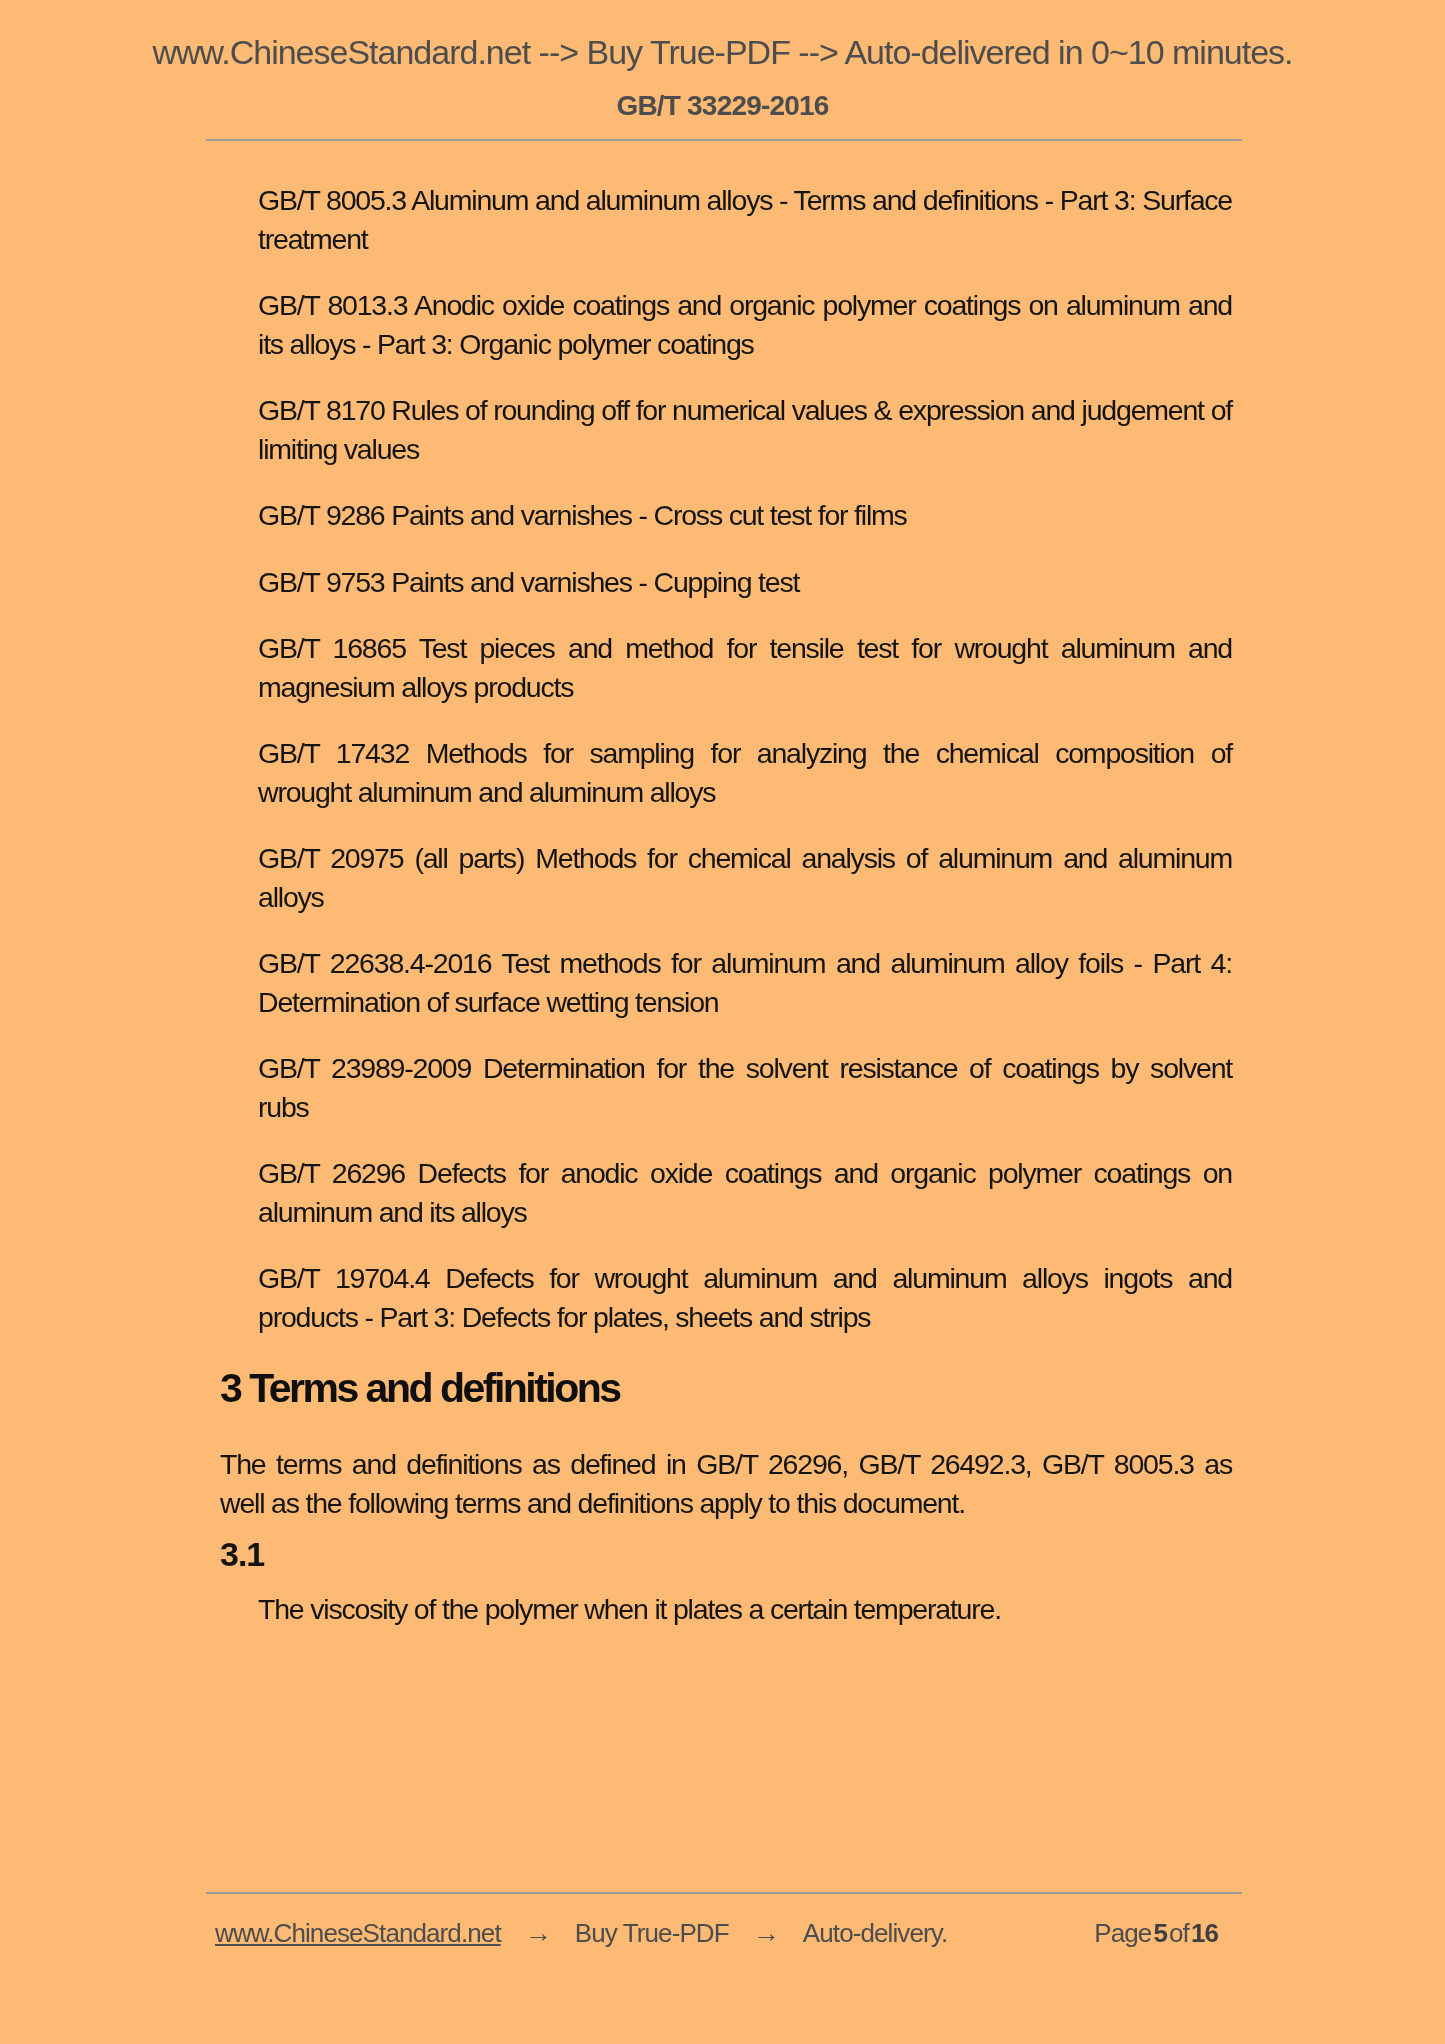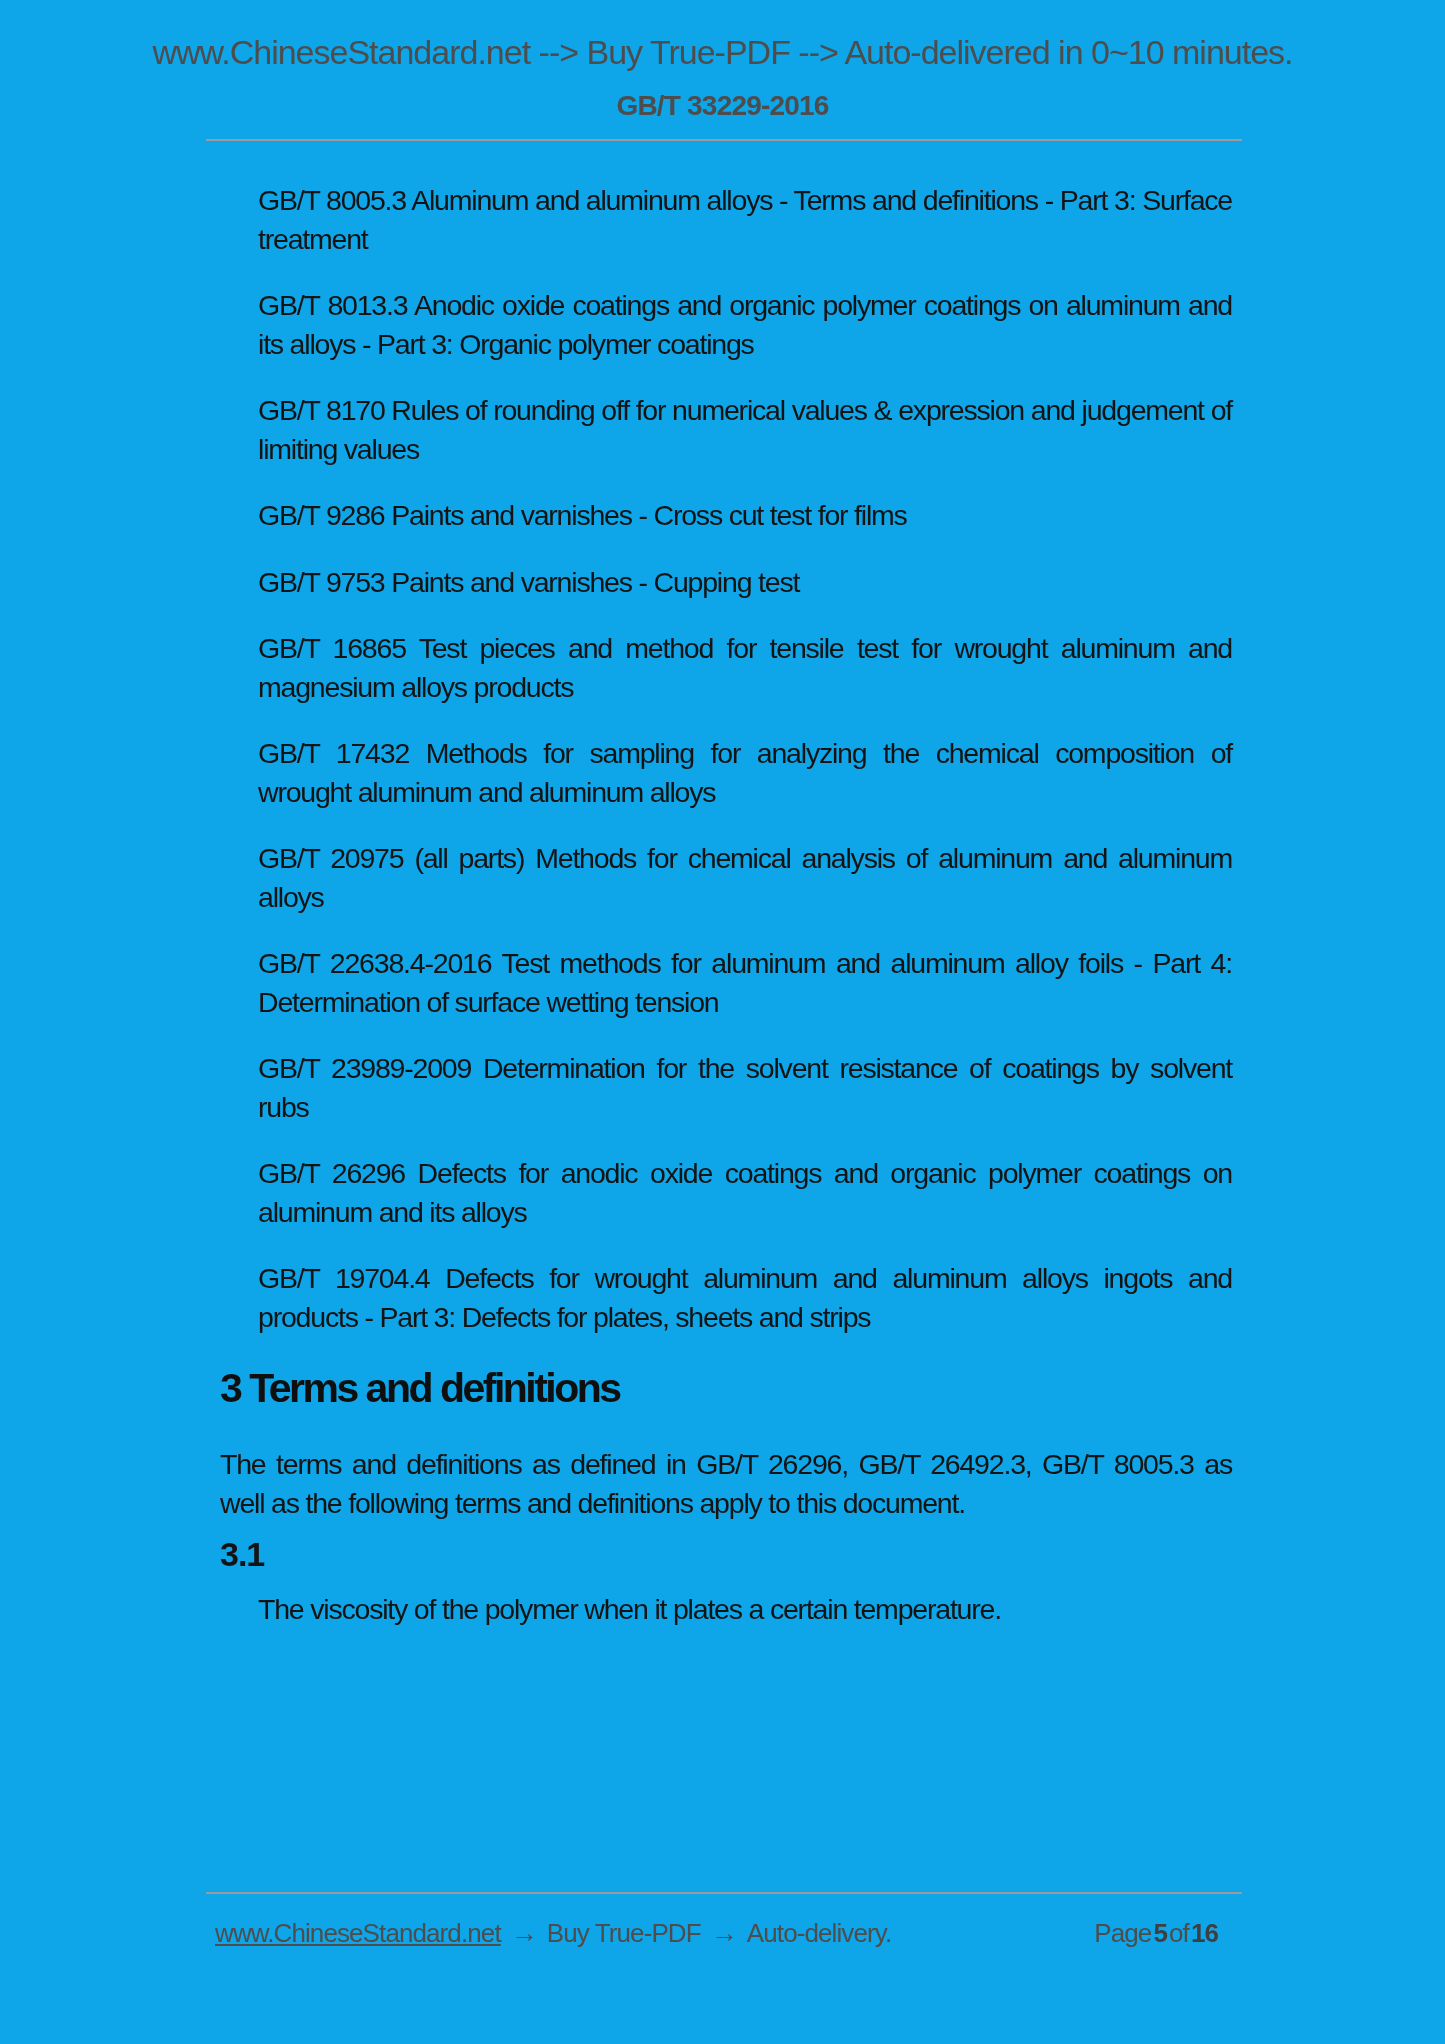--- a/index.html
+++ b/index.html
@@ -1,20 +1,20 @@
 <!DOCTYPE html>
 <html><head>
 <meta charset="utf-8">
 <style>
   html,body{margin:0;padding:0;background:#e9e9e9;}
   .page{
     position:relative;
     width:1445px;height:2044px;
     margin:0 auto;
-    background:#0ea5e9;
+    background:#fdba74;
     font-family:"Liberation Sans","DejaVu Sans",sans-serif;
     color:#141414;
     overflow:hidden;
   }
 
   
   .hdr{
     position:absolute;top:33px;left:0;right:0;
     text-align:center;
     color:#4d4d4d;
@@ -61,21 +61,21 @@
   .definition{margin:0 0 0 38px;}
 
   
   .ftr{
     position:absolute;top:1916px;left:215px;width:1003px;
     display:flex;justify-content:space-between;align-items:baseline;
     color:#4d4d4d;
     font-size:26px;letter-spacing:-0.9px;line-height:34px;
     white-space:nowrap;
   }
-  .ftr-left{display:flex;gap:10px;align-items:flex-end;}
+  .ftr-left{display:flex;gap:24px;align-items:flex-end;}
   .ftr-link{color:inherit;text-decoration:underline;cursor:pointer;}
   .ftr-arrow{font-size:27px;}
   .ftr-page{display:flex;gap:2px;align-items:baseline;}
   .ftr-page b{font-weight:bold;color:#3f3f3f;}
 </style>
 </head>
 <body>
 
 <div class="page">
 

